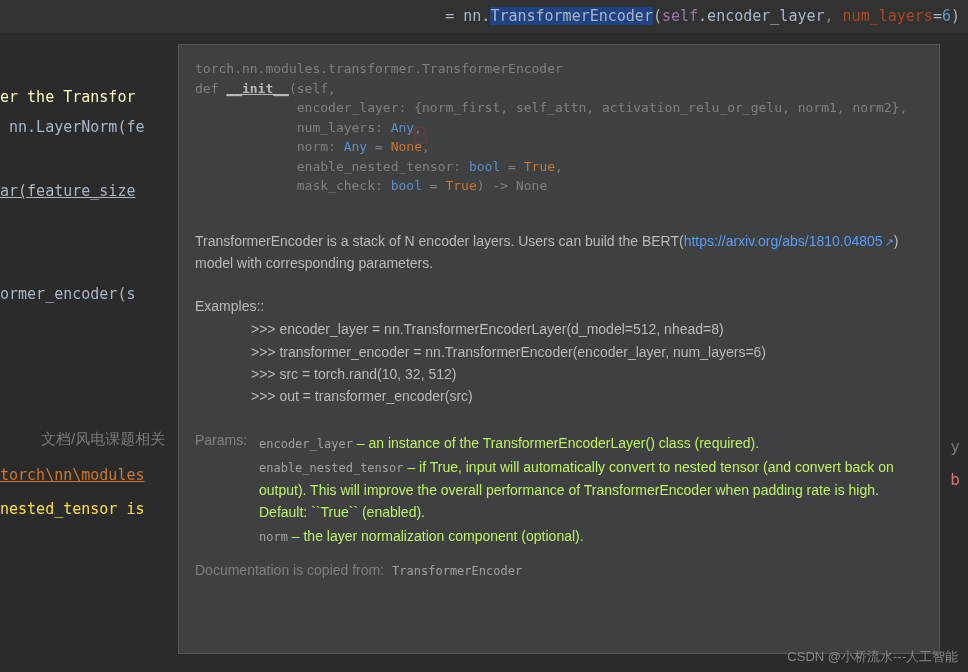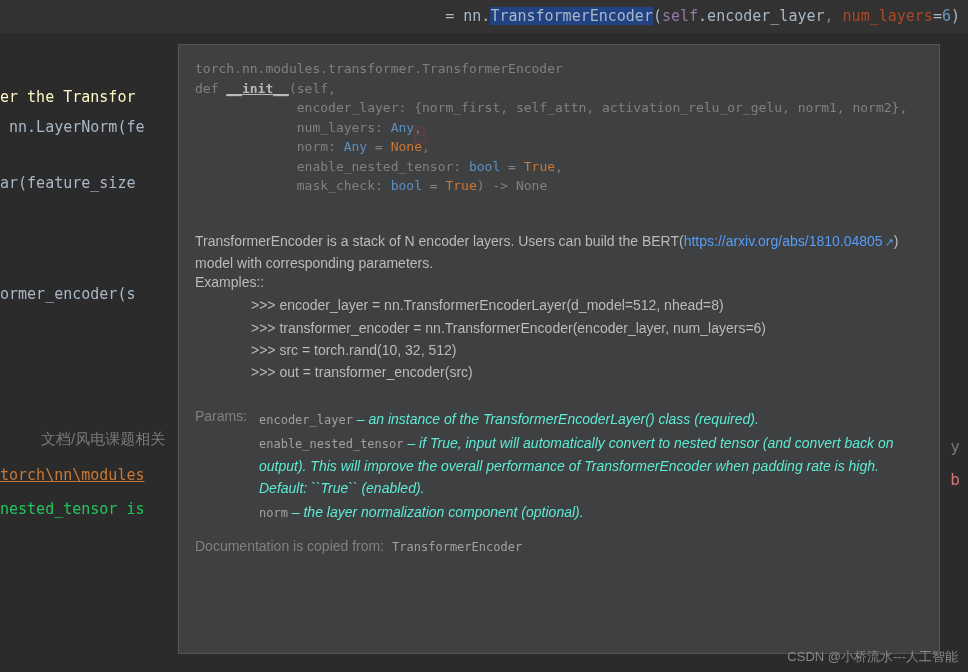--- a/index.html
+++ b/index.html
@@ -39,21 +39,21 @@
     }
     .selected {
       background: #214283;
     }
     .kw-purple { color: #9876aa; }
     .kw-builtin { color: #aa4926; }
     .kw-gray { color: #808080; }
     .kw-white { color: #a9b7c6; }
     .kw-num { color: #6897bb; }
     .comment { color: #fef9c3; text-align: center; }
-    .err-text { color: #22c55e; text-align: right; }
+    .err-text { color: #fde047; text-align: right; }
     .path-text { color: #cc7832; }
     .text-gray { color: #7a7a7a; }
     
     .tooltip {
       position: absolute;
       top: 44px;
       left: 178px;
       width: 762px;
       height: 610px;
       background: #3e4041;
@@ -73,21 +73,21 @@
       margin-bottom: 34px;
     }
     .sig .mname { color: #bababa; font-weight: bold; text-decoration: underline;}
     .sig .ptype { color: #5c8fbe; }
     .sig .pval { color: #cc7832; }
     .tooltip .desc {
       font-family: "Segoe UI", -apple-system, sans-serif;
       font-size: 14px;
       line-height: 1.6;
       color: #bababa;
-      margin-bottom: 0;
+      margin-bottom: 24px;
     }
     .link {
       color: #589df6;
       text-decoration: none;
     }
     .ext-icon {
       color: #589df6;
       font-size: 11px;
       margin-left: 2px;
     }
@@ -118,22 +118,21 @@
       flex: 1;
       font-size: 14px;
       line-height: 1.6;
     }
     .param-name {
       font-family: "Consolas", "Monaco", monospace;
       font-size: 12px;
       color: #a0a0a0;
     }
     .param-desc {
-      color: #5eead4;
-      font-style: italic;
+      color: #bef264;
     }
     .param-row {
       margin-bottom: 2px;
     }
     .doc-from {
       margin-top: 12px;
       font-size: 14px;
       color: #808080;
     }
     .doc-from .tname {
@@ -171,21 +170,21 @@
   </style>
 </head>
 <body>
 
 <div class="editor-bg">
 
   <div class="code-line code-line-1"><span class="kw-white"> = nn.</span><span class="kw-white selected">TransformerEncoder</span><span class="kw-white">(</span><span class="kw-purple">self</span><span class="kw-white">.encoder_layer</span><span class="kw-gray">, </span><span class="kw-builtin">num_layers</span><span class="kw-white">=</span><span class="kw-num">6</span><span class="kw-white">)</span></div>
 
   <div class="bg-code comment" style="top:88px;">er the Transfor</div>
   <div class="bg-code kw-white" style="top:118px;"> nn.LayerNorm(fe</div>
-  <div class="bg-code kw-white" style="top:174px;">ar(feature_size</div>
+  <div class="bg-code kw-white" style="top:182px;text-decoration:underline;">ar(feature_size</div>
   <div class="bg-code kw-white" style="top:285px;">ormer_encoder(s</div>
   <div class="bg-code text-gray" style="top:430px; font-family:sans-serif;padding-left:41px;">文档/风电课题相关</div>
   <div class="bg-code path-text" style="top:466px; text-decoration:underline;">torch\nn\modules</div>
   <div class="bg-code err-text" style="top:500px;">nested_tensor is</div>
   <div class="right-y">y</div>
   <div class="right-b">b</div>
 
   <div class="tooltip">
     <div class="watermark-logo">B</div>
     <div class="sig"><span>torch.nn.modules.transformer.TransformerEncoder</span>

